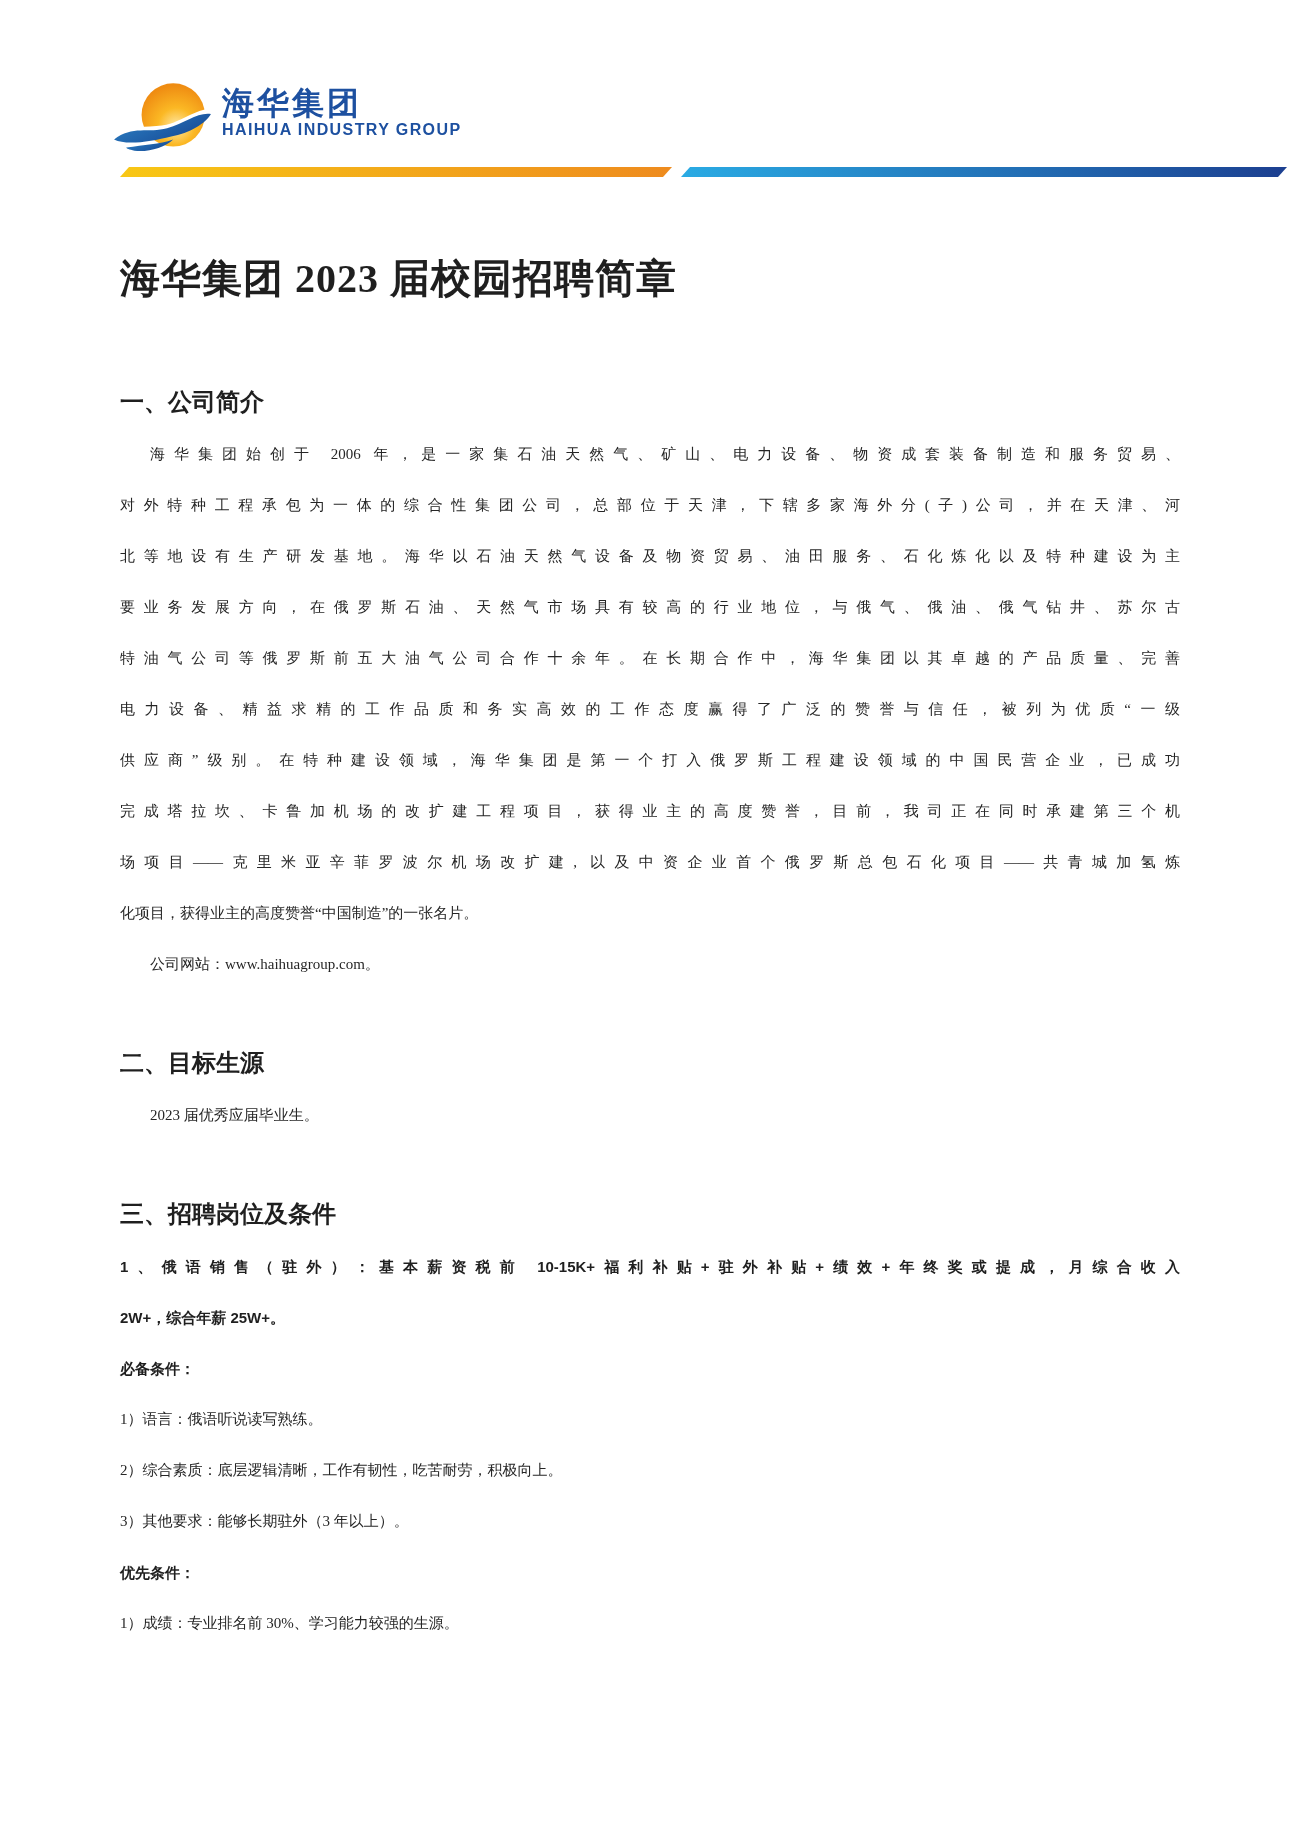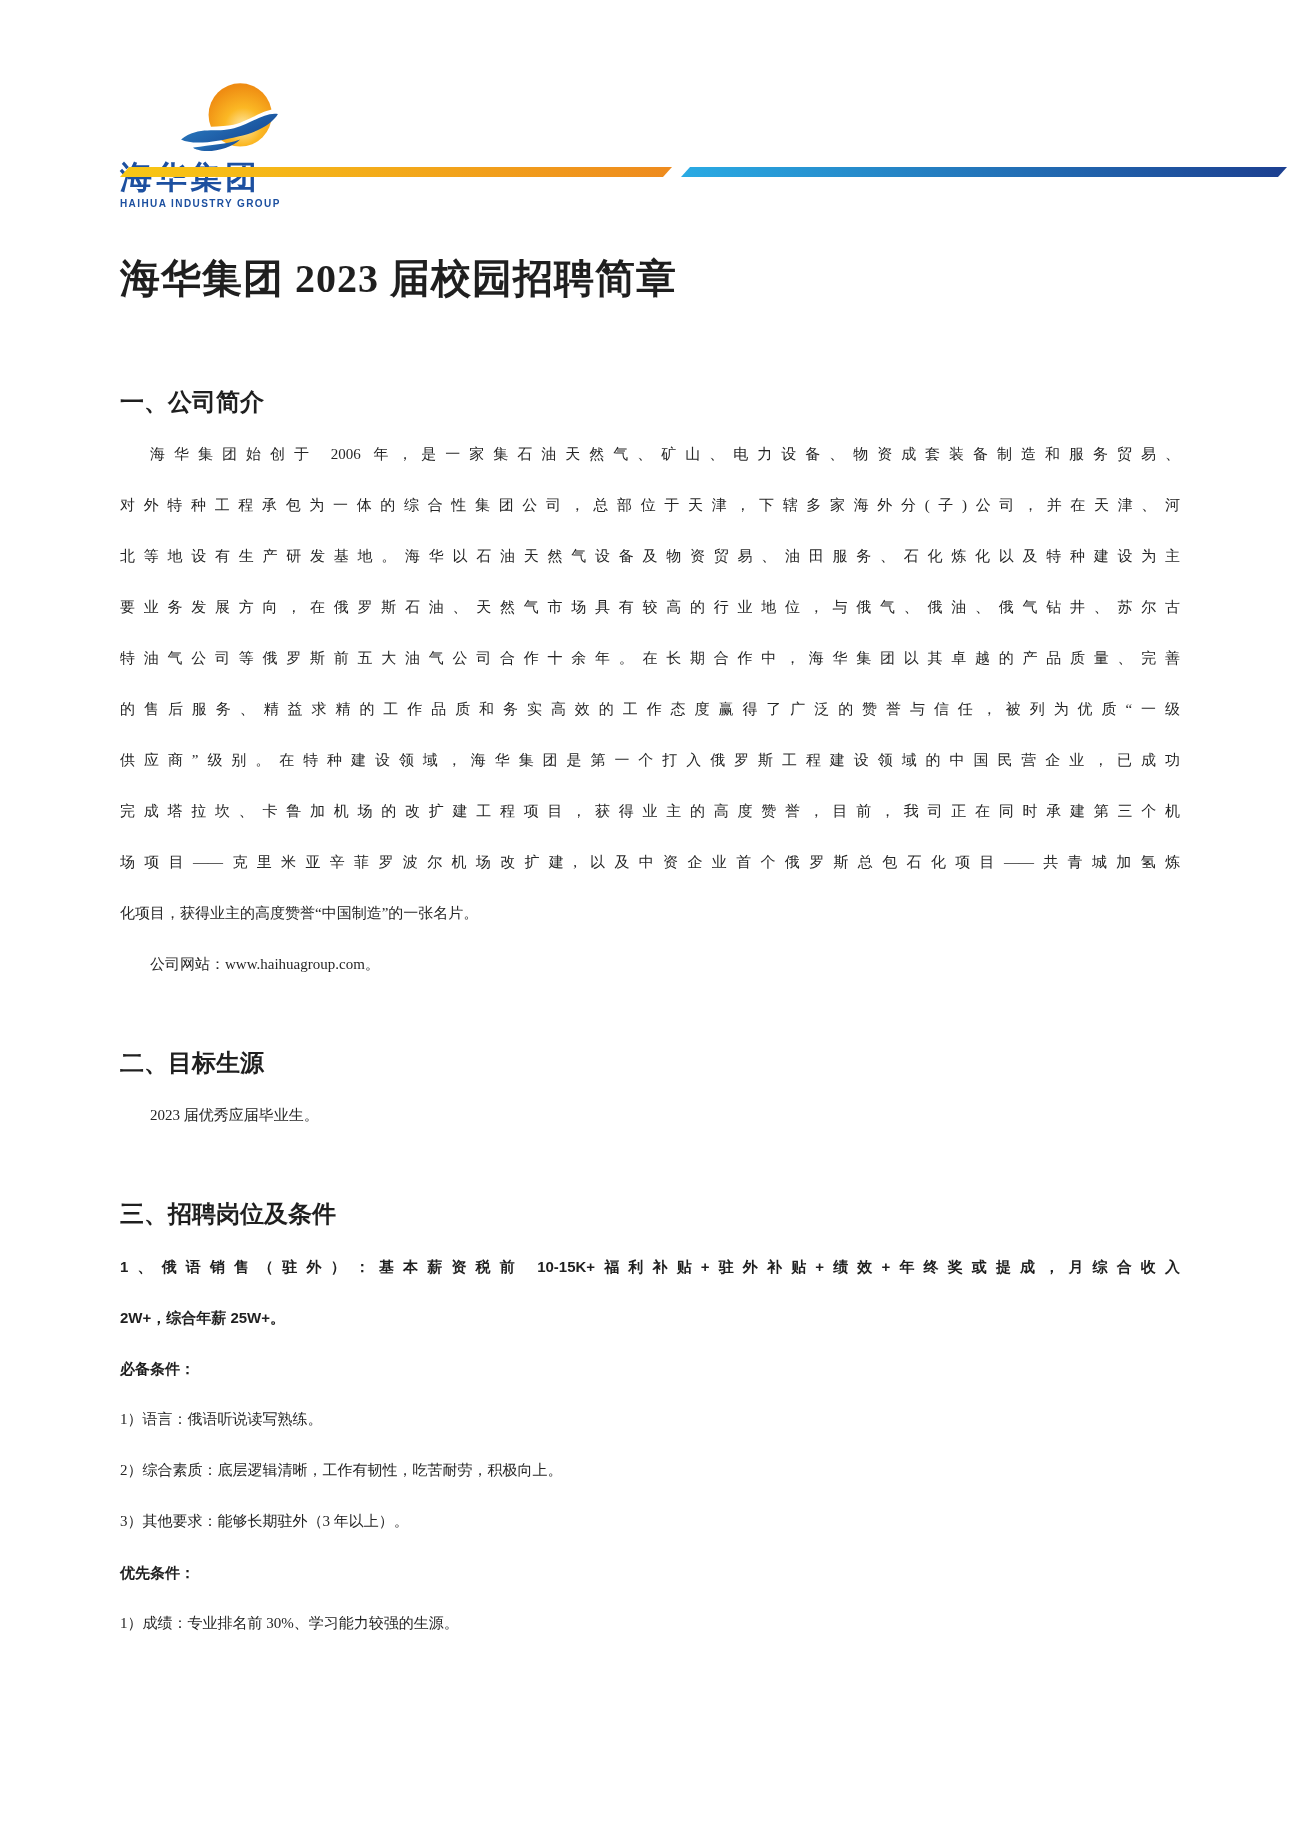--- a/index.html
+++ b/index.html
@@ -4,31 +4,31 @@
 <style>
   html, body { margin: 0; padding: 0; background: #ffffff; }
   body {
     width: 1299px; height: 1836px; overflow: hidden;
     font-family: "Liberation Serif", "DejaVu Serif", serif;
     color: #262626;
   }
   .page { position: relative; width: 1299px; height: 1836px; background: #fff; }
 
   
-  .logo { position: absolute; left: 112px; top: 80px; display: flex; align-items: flex-end; flex-direction: column; }
+  .logo { position: absolute; left: 112px; top: 80px; display: flex; align-items: flex-start; }
   .logo-mark { width: 102px; height: 74px; display: block; }
   .logo-text { margin-left: 8px; padding-top: 6px; }
   .logo-cn {
     font-family: "Liberation Sans", "DejaVu Sans", sans-serif;
     font-weight: 700; font-size: 32px; line-height: 34px;
     color: var(--blue, #1d50a0); letter-spacing: 3px;
   }
   .logo-en {
     font-family: "Liberation Sans", "DejaVu Sans", sans-serif;
-    font-weight: 700; font-size: 10px; line-height: 14px; margin-top: 3px;
+    font-weight: 700; font-size: 16px; line-height: 14px; margin-top: 3px;
     color: var(--blue, #1d50a0); letter-spacing: 1.4px;
   }
 
   .bar { position: absolute; top: 167px; height: 10px; }
   .bar-yellow {
     left: 120px; width: 552px;
     background: linear-gradient(90deg, var(--bar-yellow-start, #f8c715), var(--bar-yellow-end, #ee8b1e));
     clip-path: polygon(9px 0, 100% 0, calc(100% - 9px) 100%, 0 100%);
   }
   .bar-blue {
@@ -93,21 +93,21 @@
   <div class="doc">
     <h1 class="doc-title">海华集团 2023 届校园招聘简章</h1>
     <div id="doc-body">
         <div class="h h-first">一、公司简介</div>
         <div class="para">
           <div class="line just ind">海华集团始创于 2006 年，是一家集石油天然气、矿山、电力设备、物资成套装备制造和服务贸易、</div>
           <div class="line just">对外特种工程承包为一体的综合性集团公司，总部位于天津，下辖多家海外分(子)公司，并在天津、河</div>
           <div class="line just">北等地设有生产研发基地。海华以石油天然气设备及物资贸易、油田服务、石化炼化以及特种建设为主</div>
           <div class="line just">要业务发展方向，在俄罗斯石油、天然气市场具有较高的行业地位，与俄气、俄油、俄气钻井、苏尔古</div>
           <div class="line just">特油气公司等俄罗斯前五大油气公司合作十余年。在长期合作中，海华集团以其卓越的产品质量、完善</div>
-          <div class="line just">的售后服务、精益求精的工作品质和务实高效的工作态度赢得了广泛的赞誉与信任，被列为优质“一级</div>
+          <div class="line just">电力设备、精益求精的工作品质和务实高效的工作态度赢得了广泛的赞誉与信任，被列为优质“一级</div>
           <div class="line just">供应商”级别。在特种建设领域，海华集团是第一个打入俄罗斯工程建设领域的中国民营企业，已成功</div>
           <div class="line just">完成塔拉坎、卡鲁加机场的改扩建工程项目，获得业主的高度赞誉，目前，我司正在同时承建第三个机</div>
           <div class="line just">场项目——克里米亚辛菲罗波尔机场改扩建, 以及中资企业首个俄罗斯总包石化项目——共青城加氢炼</div>
           <div class="line">化项目，获得业主的高度赞誉“中国制造”的一张名片。</div>
         </div>
         <div class="para">
           <div class="line ind">公司网站：www.haihuagroup.com。</div>
         </div>
         <div class="h">二、目标生源</div>
         <div class="para">

